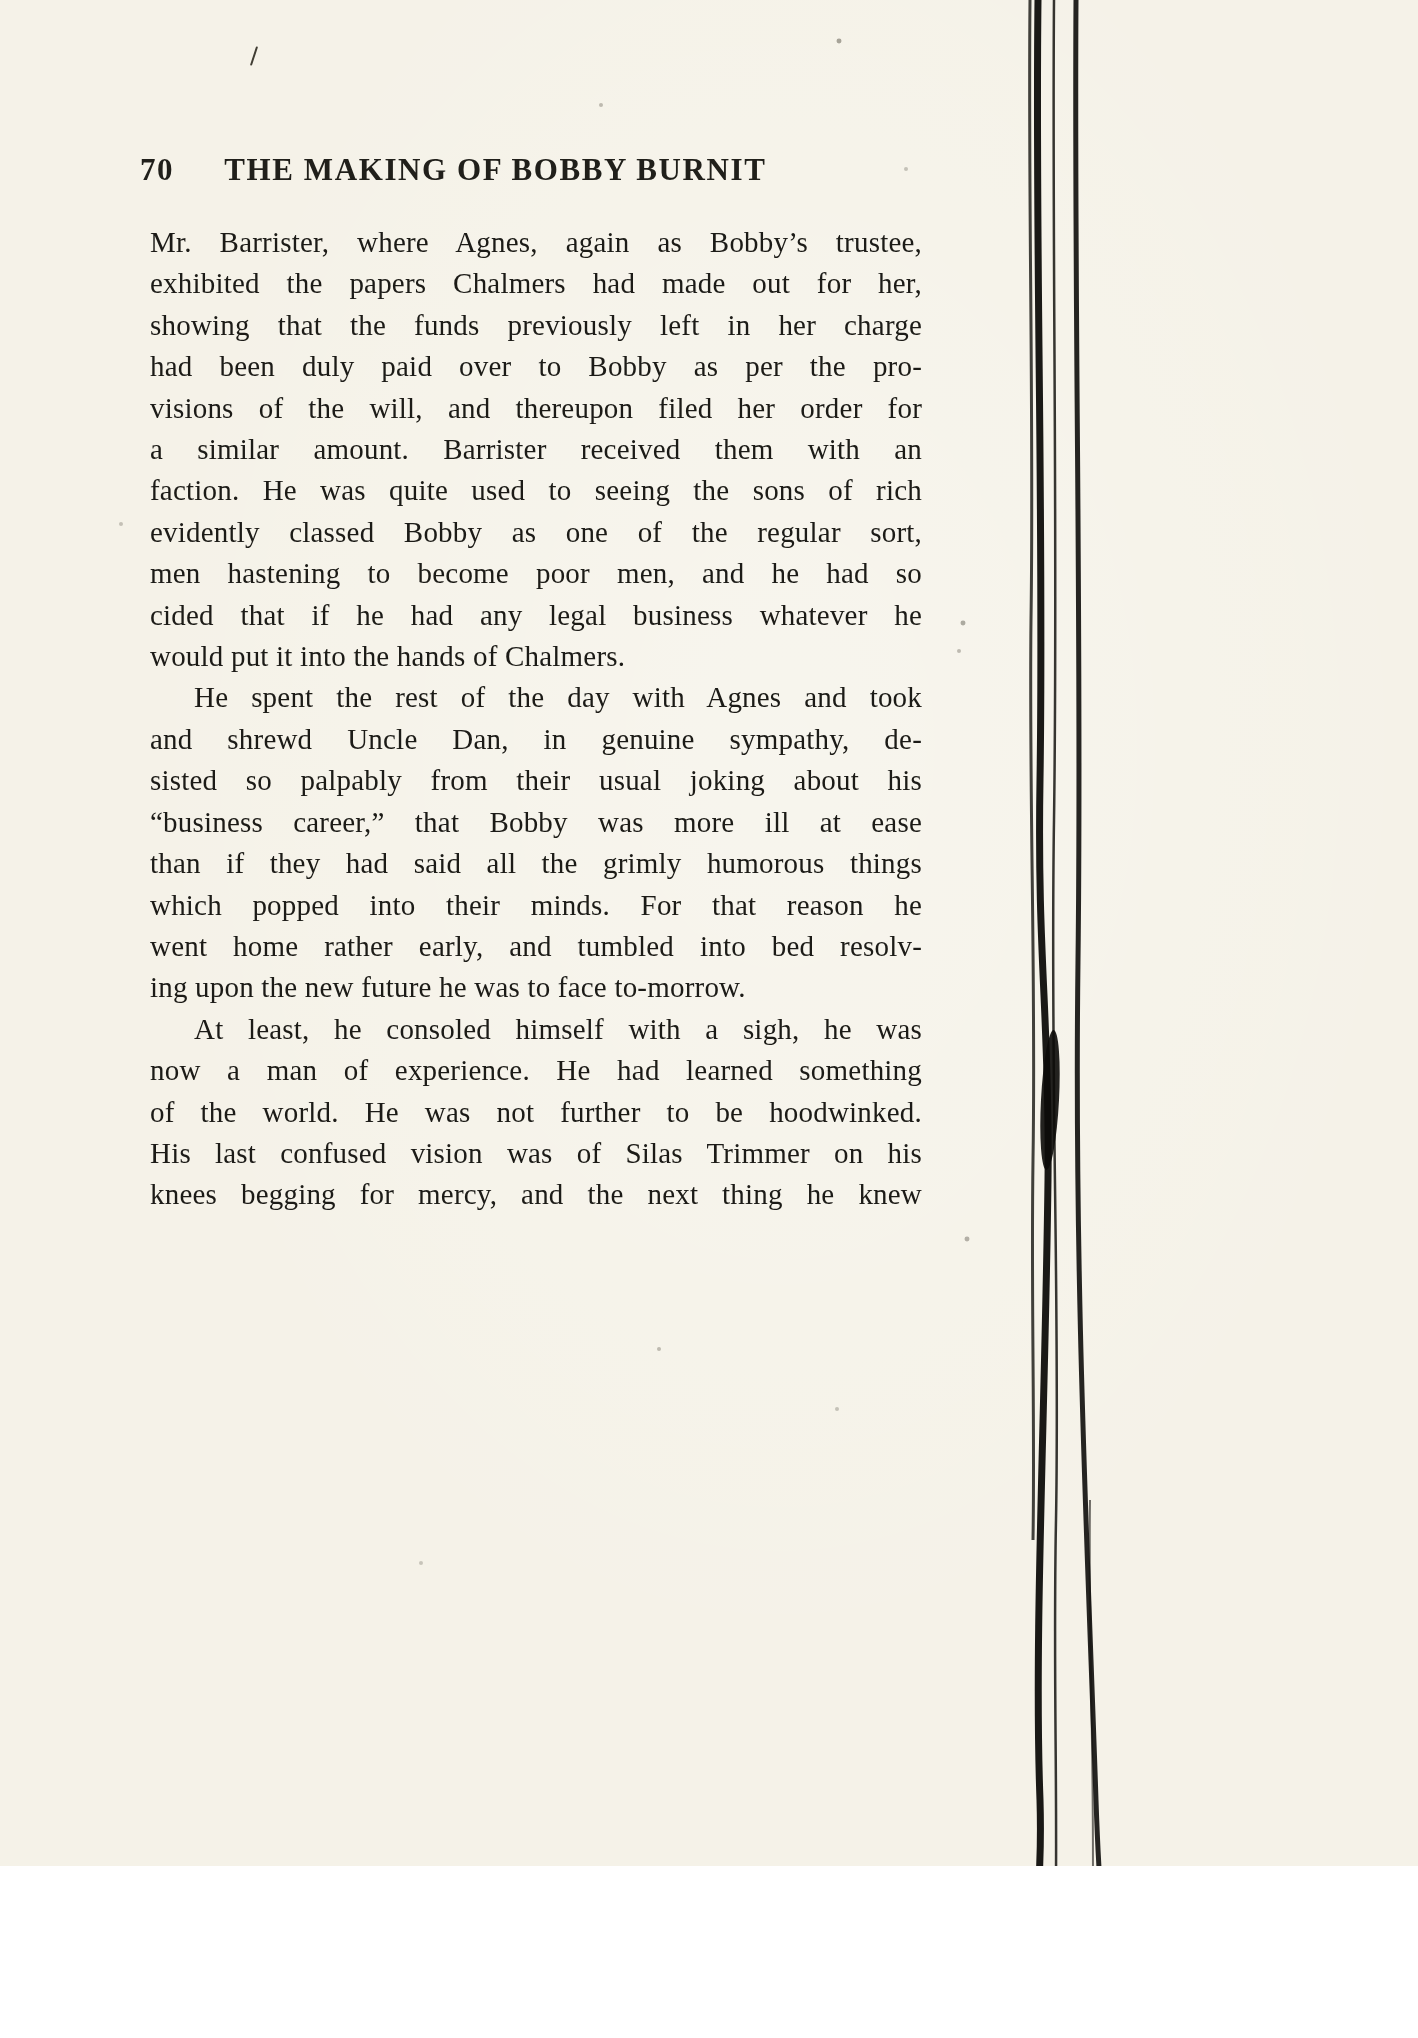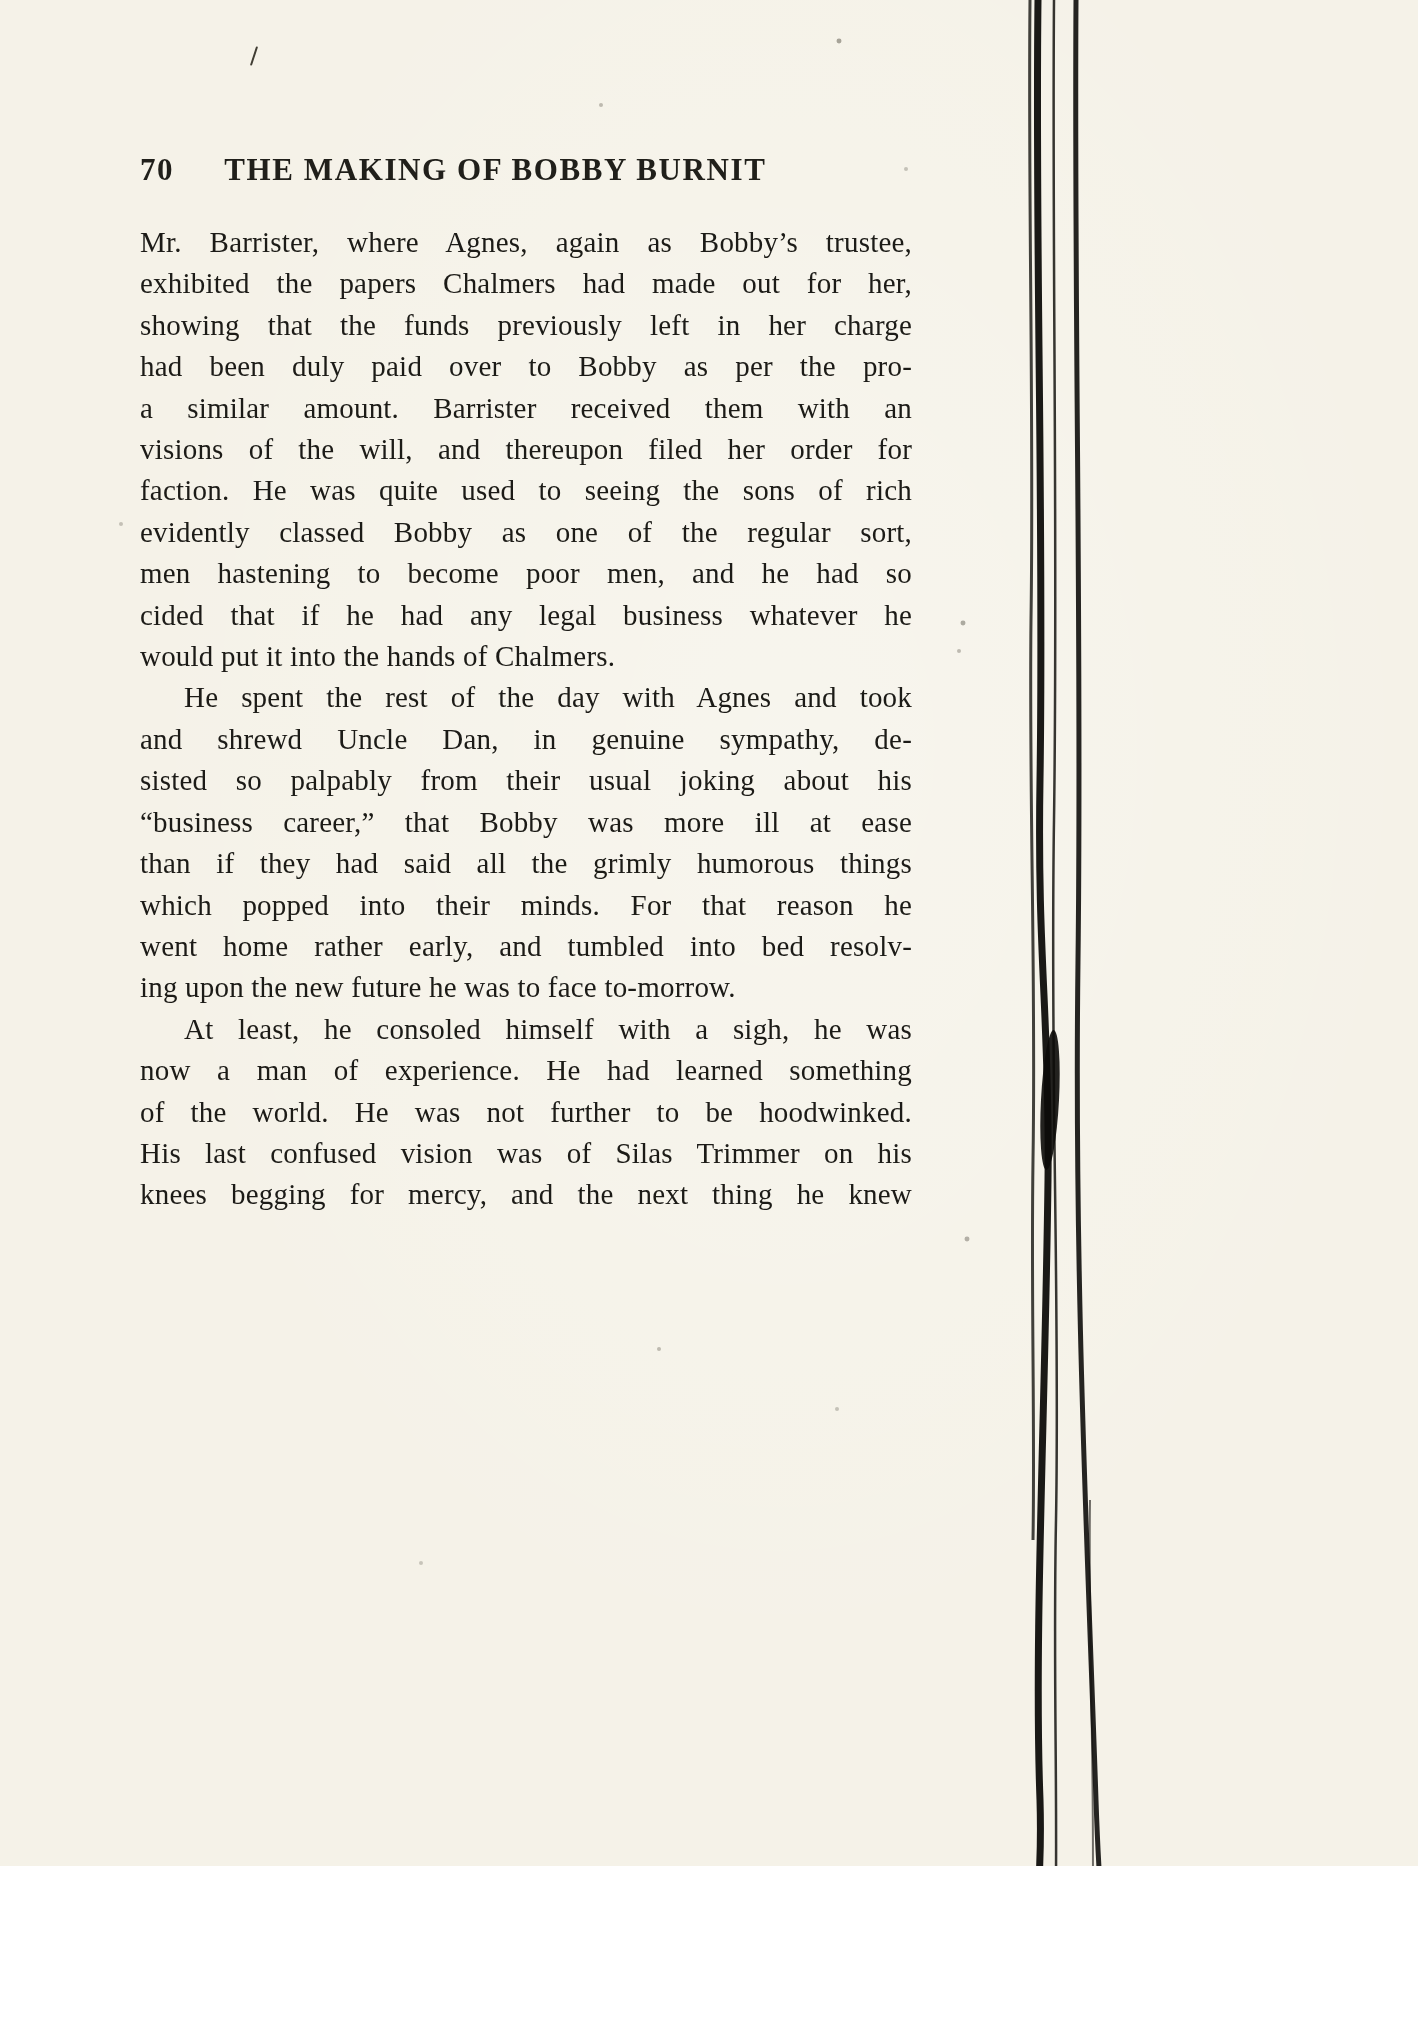--- a/index.html
+++ b/index.html
@@ -25,21 +25,21 @@
     align-items: baseline;
     font-size: 31px;
     font-weight: 600;
     letter-spacing: 1.6px;
     line-height: 40px;
     margin-bottom: 32px;
     color: #201f1a;
   }
   .page-num { margin-right: 50px; }
   .head-title { white-space: nowrap; }
-  .body-text { width: 100%; }
+  .body-text { width: 100%; margin-left: 10px; }
   .paragraph { margin: 0; }
   .line {
     font-size: 29px;
     line-height: 41.4px;
     letter-spacing: 0.2px;
     text-align: justify;
     text-align-last: justify;
     white-space: normal;
   }
   .line.no-just {
@@ -95,22 +95,22 @@
     <div class="running-head">
       <span class="page-num">70</span>
       <span class="head-title">THE MAKING OF BOBBY BURNIT</span>
     </div>
     <div class="body-text">
         <div class="paragraph">
           <div class="line">Mr. Barrister, where Agnes, again as Bobby’s trustee,</div>
           <div class="line">exhibited the papers Chalmers had made out for her,</div>
           <div class="line">showing that the funds previously left in her charge</div>
           <div class="line">had been duly paid over to Bobby as per the pro-</div>
+          <div class="line">visions of the will, and thereupon filed her order for</div>
           <div class="line">a similar amount.  Barrister received them with an</div>
-          <div class="line">visions of the will, and thereupon filed her order for</div>
           <div class="line">faction.  He was quite used to seeing the sons of rich</div>
           <div class="line">evidently classed Bobby as one of the regular sort,</div>
           <div class="line">men hastening to become poor men, and he had so</div>
           <div class="line">cided that if he had any legal business whatever he</div>
           <div class="line no-just">would put it into the hands of Chalmers.</div>
         </div>
         <div class="paragraph">
           <div class="line indent">He spent the rest of the day with Agnes and took</div>
           <div class="line">and shrewd Uncle Dan, in genuine sympathy, de-</div>
           <div class="line">sisted so palpably from their usual joking about his</div>

